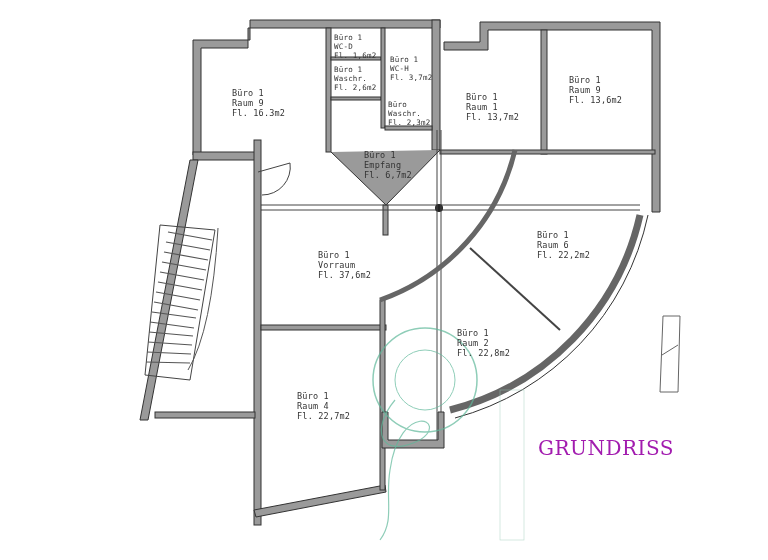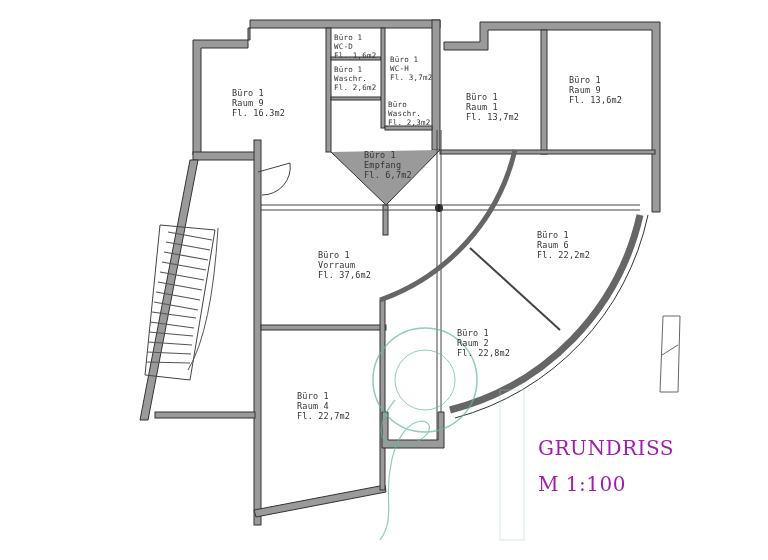--- a/index.html
+++ b/index.html
@@ -103,14 +103,13 @@
 <div class="room-label" style="left:364px;top:150px;"><span>Büro 1</span><br><span>Empfang</span><br><span>Fl. 6,7m2</span></div>
 <div class="room-label" style="left:466px;top:92px;"><span>Büro 1</span><br><span>Raum 1</span><br><span>Fl. 13,7m2</span></div>
 <div class="room-label" style="left:569px;top:75px;"><span>Büro 1</span><br><span>Raum 9</span><br><span>Fl. 13,6m2</span></div>
 <div class="room-label" style="left:318px;top:250px;"><span>Büro 1</span><br><span>Vorraum</span><br><span>Fl. 37,6m2</span></div>
 <div class="room-label" style="left:537px;top:230px;"><span>Büro 1</span><br><span>Raum 6</span><br><span>Fl. 22,2m2</span></div>
 <div class="room-label" style="left:457px;top:328px;"><span>Büro 1</span><br><span>Raum 2</span><br><span>Fl. 22,8m2</span></div>
 <div class="room-label" style="left:297px;top:391px;"><span>Büro 1</span><br><span>Raum 4</span><br><span>Fl. 22,7m2</span></div>
 
 <div class="title-block">
   <div>GRUNDRISS</div>
-  <div>M 1:100</div>
 </div>
 
 </body></html>

